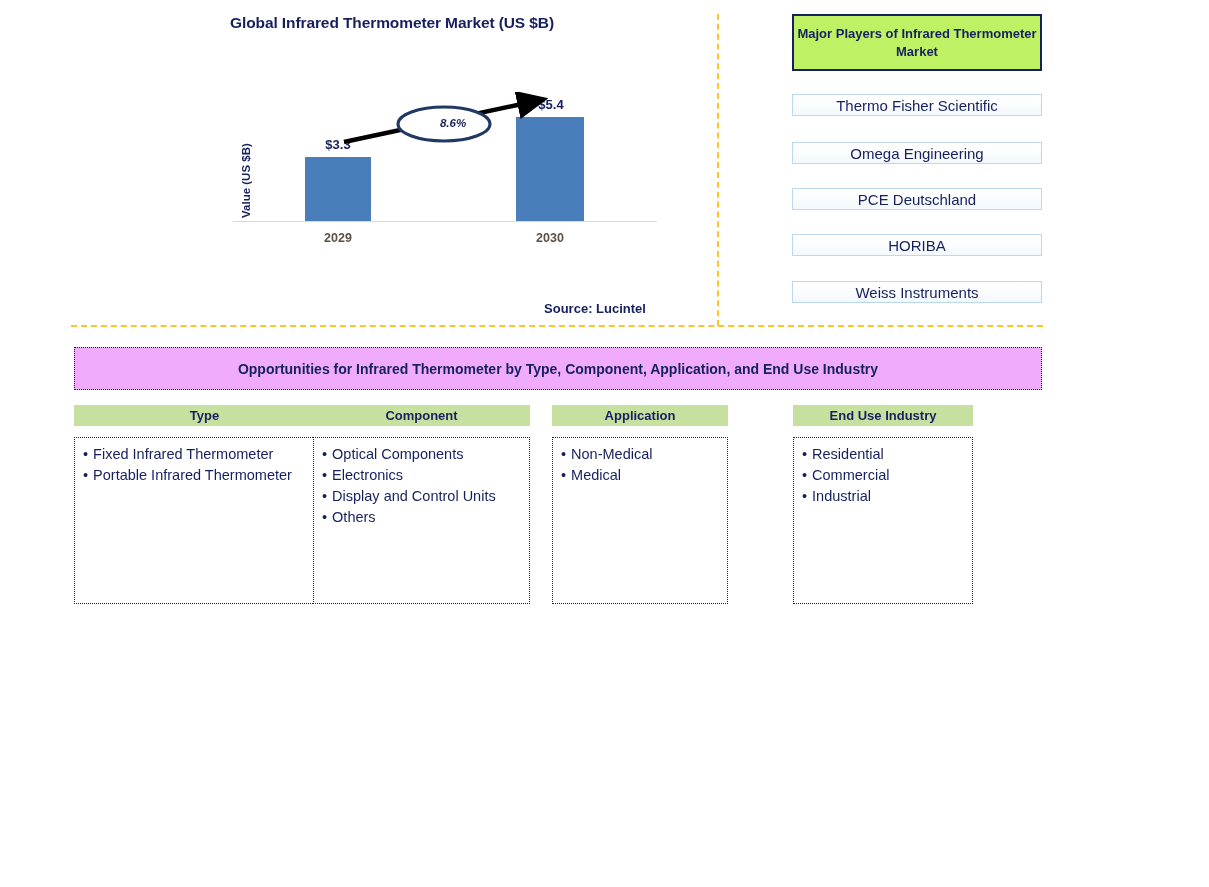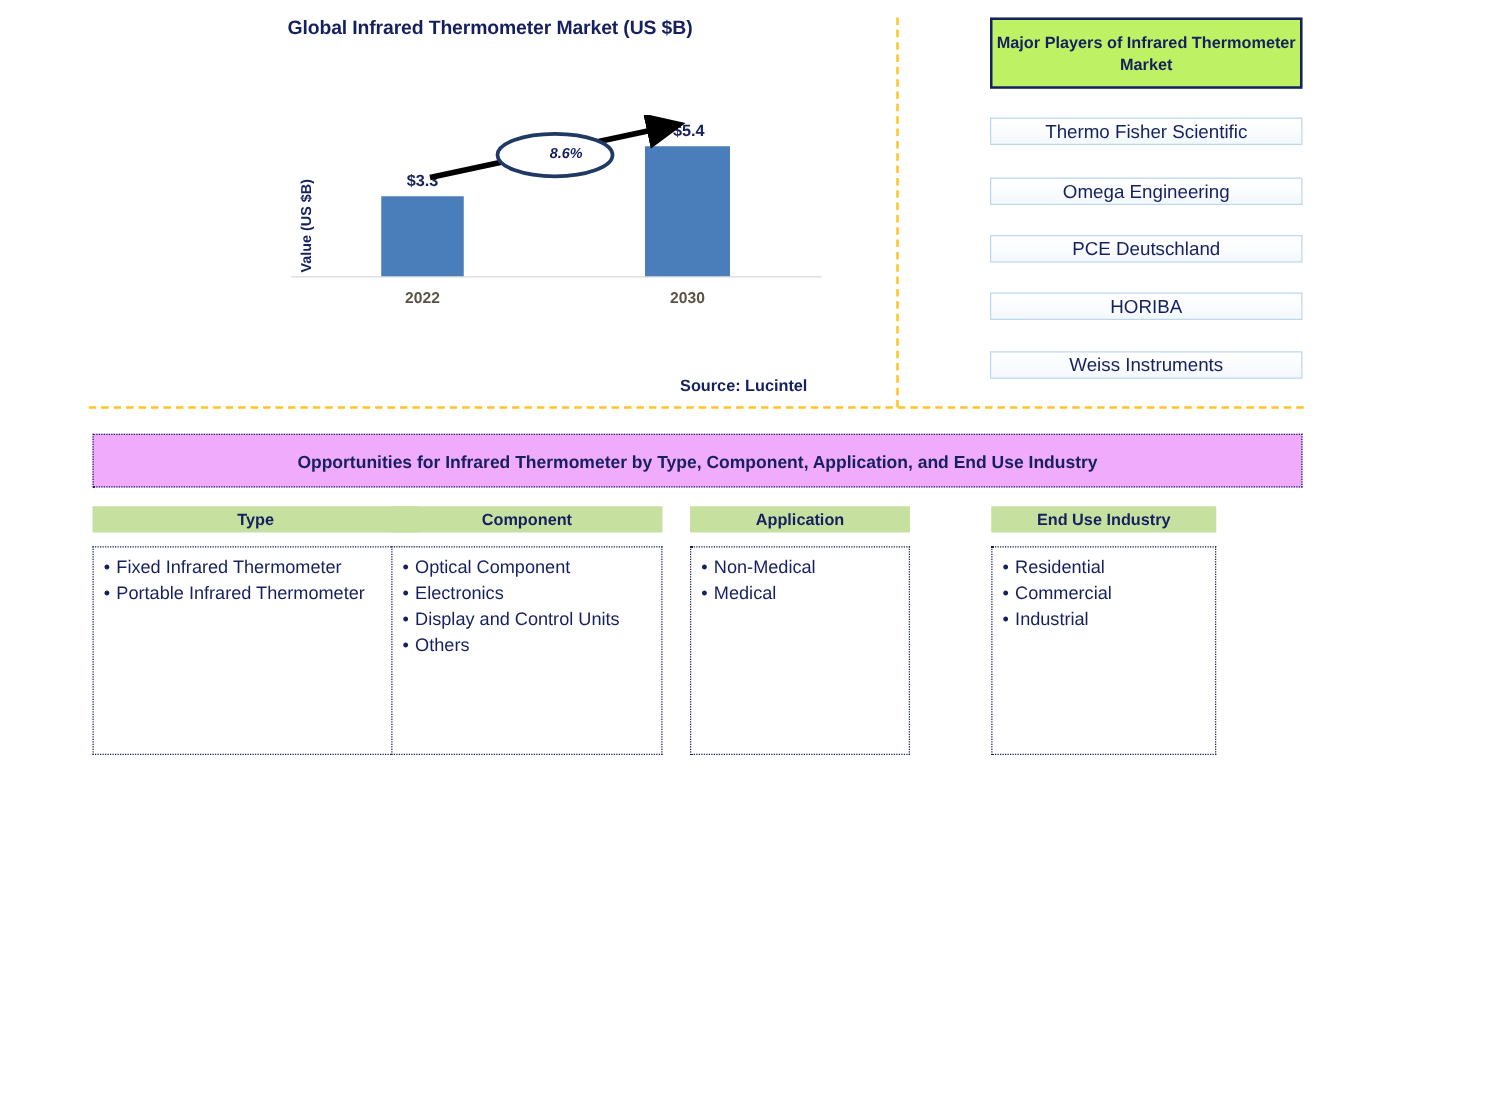--- a/index.html
+++ b/index.html
@@ -197,21 +197,21 @@
 </div>
 
 <div class="abs" id="x-axis-line"></div>
 
 <div class="abs bar" id="bar-2024"></div>
 <div class="abs bar" id="bar-2030"></div>
 
 <div class="abs bar-value" id="value-2024">$3.3</div>
 <div class="abs bar-value" id="value-2030">$5.4</div>
 
-<div class="abs x-tick" id="tick-2024">2022</div>
+<div class="abs x-tick" id="tick-2024">2029</div>
 <div class="abs x-tick" id="tick-2030">2030</div>
 
 <svg class="abs" id="cagr-svg" viewBox="0 0 210 58">
   <defs>
     <marker id="arrowhead" markerWidth="7" markerHeight="7" refX="1" refY="3.2" orient="auto">
       <polygon points="0,0 7,3.2 0,6.4" fill="#000000"></polygon>
     </marker>
   </defs>
   <line x1="4" y1="50" x2="182" y2="12" stroke="#000000" stroke-width="4.5" marker-end="url(#arrowhead)"></line>
   <ellipse cx="104" cy="32" rx="46" ry="17" fill="#ffffff" stroke="#1F3864" stroke-width="3"></ellipse>
@@ -243,21 +243,21 @@
       <span class="bullet-text">Fixed Infrared Thermometer</span>
     </div>
     <div class="bullet-item">
       <span class="bullet-dot">•</span>
       <span class="bullet-text">Portable Infrared Thermometer</span>
     </div>
   </div>
 <div class="abs cat-body cat-col-1" id="cat-body-1">
     <div class="bullet-item">
       <span class="bullet-dot">•</span>
-      <span class="bullet-text">Optical Component</span>
+      <span class="bullet-text">Optical Components</span>
     </div>
     <div class="bullet-item">
       <span class="bullet-dot">•</span>
       <span class="bullet-text">Electronics</span>
     </div>
     <div class="bullet-item">
       <span class="bullet-dot">•</span>
       <span class="bullet-text">Display and Control Units</span>
     </div>
     <div class="bullet-item">

